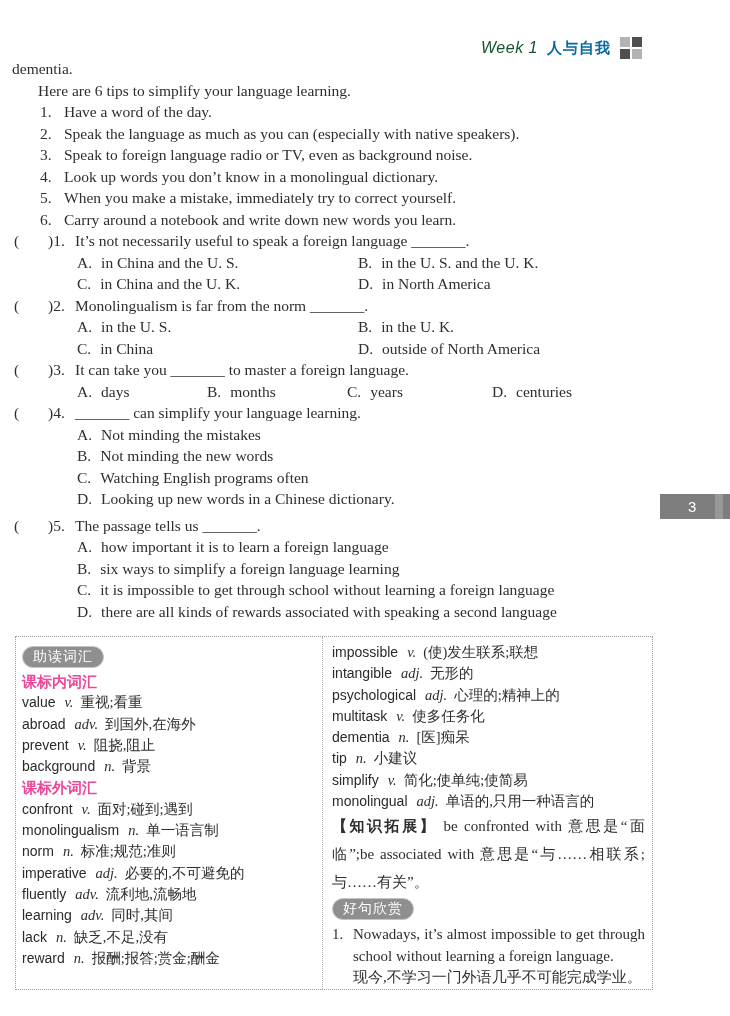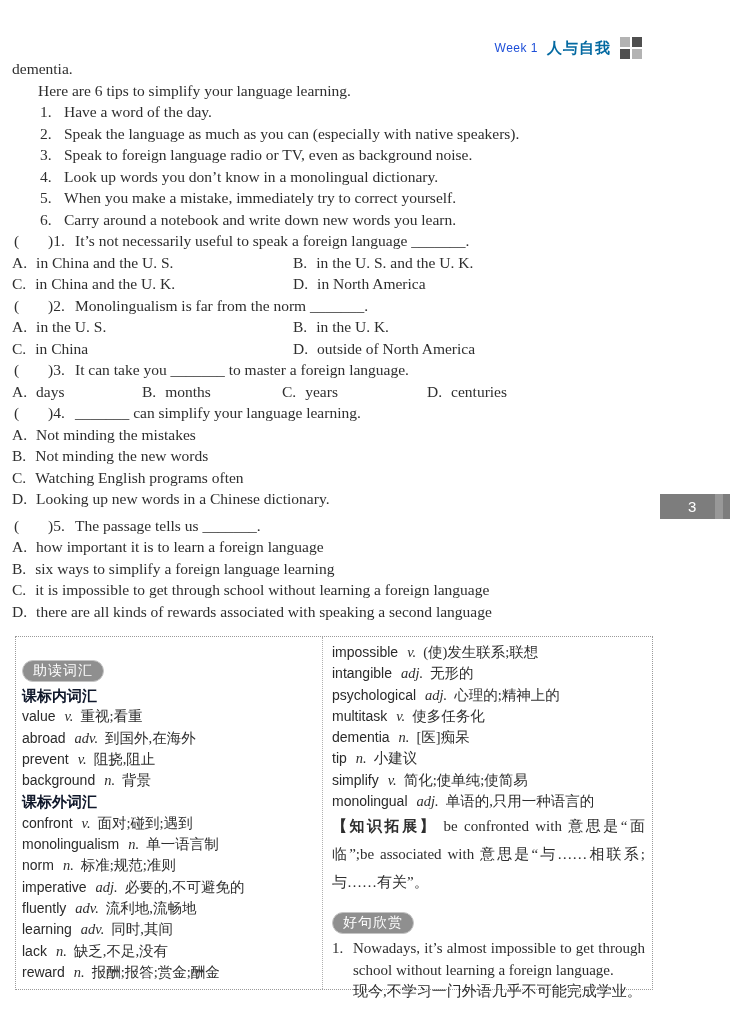--- a/index.html
+++ b/index.html
@@ -10,41 +10,41 @@
     font-family:"Liberation Serif","DejaVu Serif",serif;
     color:#2e2e2e;
   }
 
   
   .header {
     position:absolute; top:37px; right:88px;
     display:flex; align-items:center; gap:9px;
     font-family:"Liberation Sans","DejaVu Sans",sans-serif;
   }
-  .week-label { font-size:12px; color:#1d4ed8; letter-spacing:.5px; }
+  .week-label { font-size:16px; color:#14532d; letter-spacing:.5px;font-style:italic; }
   .topic-label { font-size:15px; font-weight:bold; color:#0369a1; letter-spacing:1px; }
   .logo { display:grid; grid-template-columns:10px 10px; grid-template-rows:10px 10px; gap:2px; }
   .logo .sq { width:10px; height:10px; }
   .sq.light { background:#b3b3b3; }
   .sq.dark  { background:#4f4f4f; }
 
   
   .main {
     position:absolute; top:58px; left:12px; width:648px;
     font-size:15.5px; line-height:21.5px;
   }
   .cont-line { }
   .tips-intro { margin-left:26px; }
   .tip { display:flex; margin-left:28px; }
   .tip-num { width:24px; flex:none; }
   .qline { display:flex; padding-left:2px; }
   .qparen { width:34px; flex:none; }
   .qnum { width:27px; flex:none; }
   .qtext { flex:1; }
-  .opts { }
+  .opts { margin-left:65px; }
   .opts.grid2 { display:grid; grid-template-columns:281px auto; }
   .opts.row4  { display:grid; grid-template-columns:130px 140px 145px auto; }
   .opts.stack .opt { display:block; }
   .olabel { margin-right:9px; }
   .qblock.gap-top { margin-top:5px; }
 
   
   .page-tab {
     position:absolute; top:494px; right:0; width:70px; height:25px;
     background:#7d7d7d; color:#ffffff;
@@ -61,25 +61,25 @@
     position:absolute; top:636px; left:15px; width:638px; height:354px;
     border:1px dotted #9a9a9a; display:flex;
   }
   .vcol-left  { width:307px; flex:none; border-right:1px dotted #b0b0b0; padding:7px 4px 0 6px; }
   .vcol-right { flex:1; padding:5px 7px 0 9px; }
   .badge {
     display:inline-block; background:#8f8f8f; color:#fff;
     border:1px solid #c4c4c4; border-radius:11px;
     font-family:"Liberation Sans","DejaVu Sans",sans-serif;
     font-size:14px; line-height:17px; padding:1px 10px 2px;
-    margin:16px 0 3px; letter-spacing:1px;
+    margin:2px 0 3px; letter-spacing:1px;
   }
   .vsec {
     font-family:"Liberation Sans","DejaVu Sans",sans-serif;
-    font-weight:bold; font-size:15px; line-height:21.3px; color:#0f172a;
+    font-weight:bold; font-size:15px; line-height:21.3px; color:#ec4899;
   }
   .vrow { line-height:21.3px; white-space:nowrap; font-size:14.5px; }
   .vword {
     font-family:"Liberation Sans","DejaVu Sans",sans-serif;
     font-size:14px; color:#2a2a2a;
   }
   .vpos { font-style:italic; margin:0 7px 0 9px; }
   .vdef { }
   .vexp { font-size:15px; line-height:28px; text-align:justify; }
   .vexp b { font-family:"Liberation Sans","DejaVu Sans",sans-serif; font-size:15px; }

